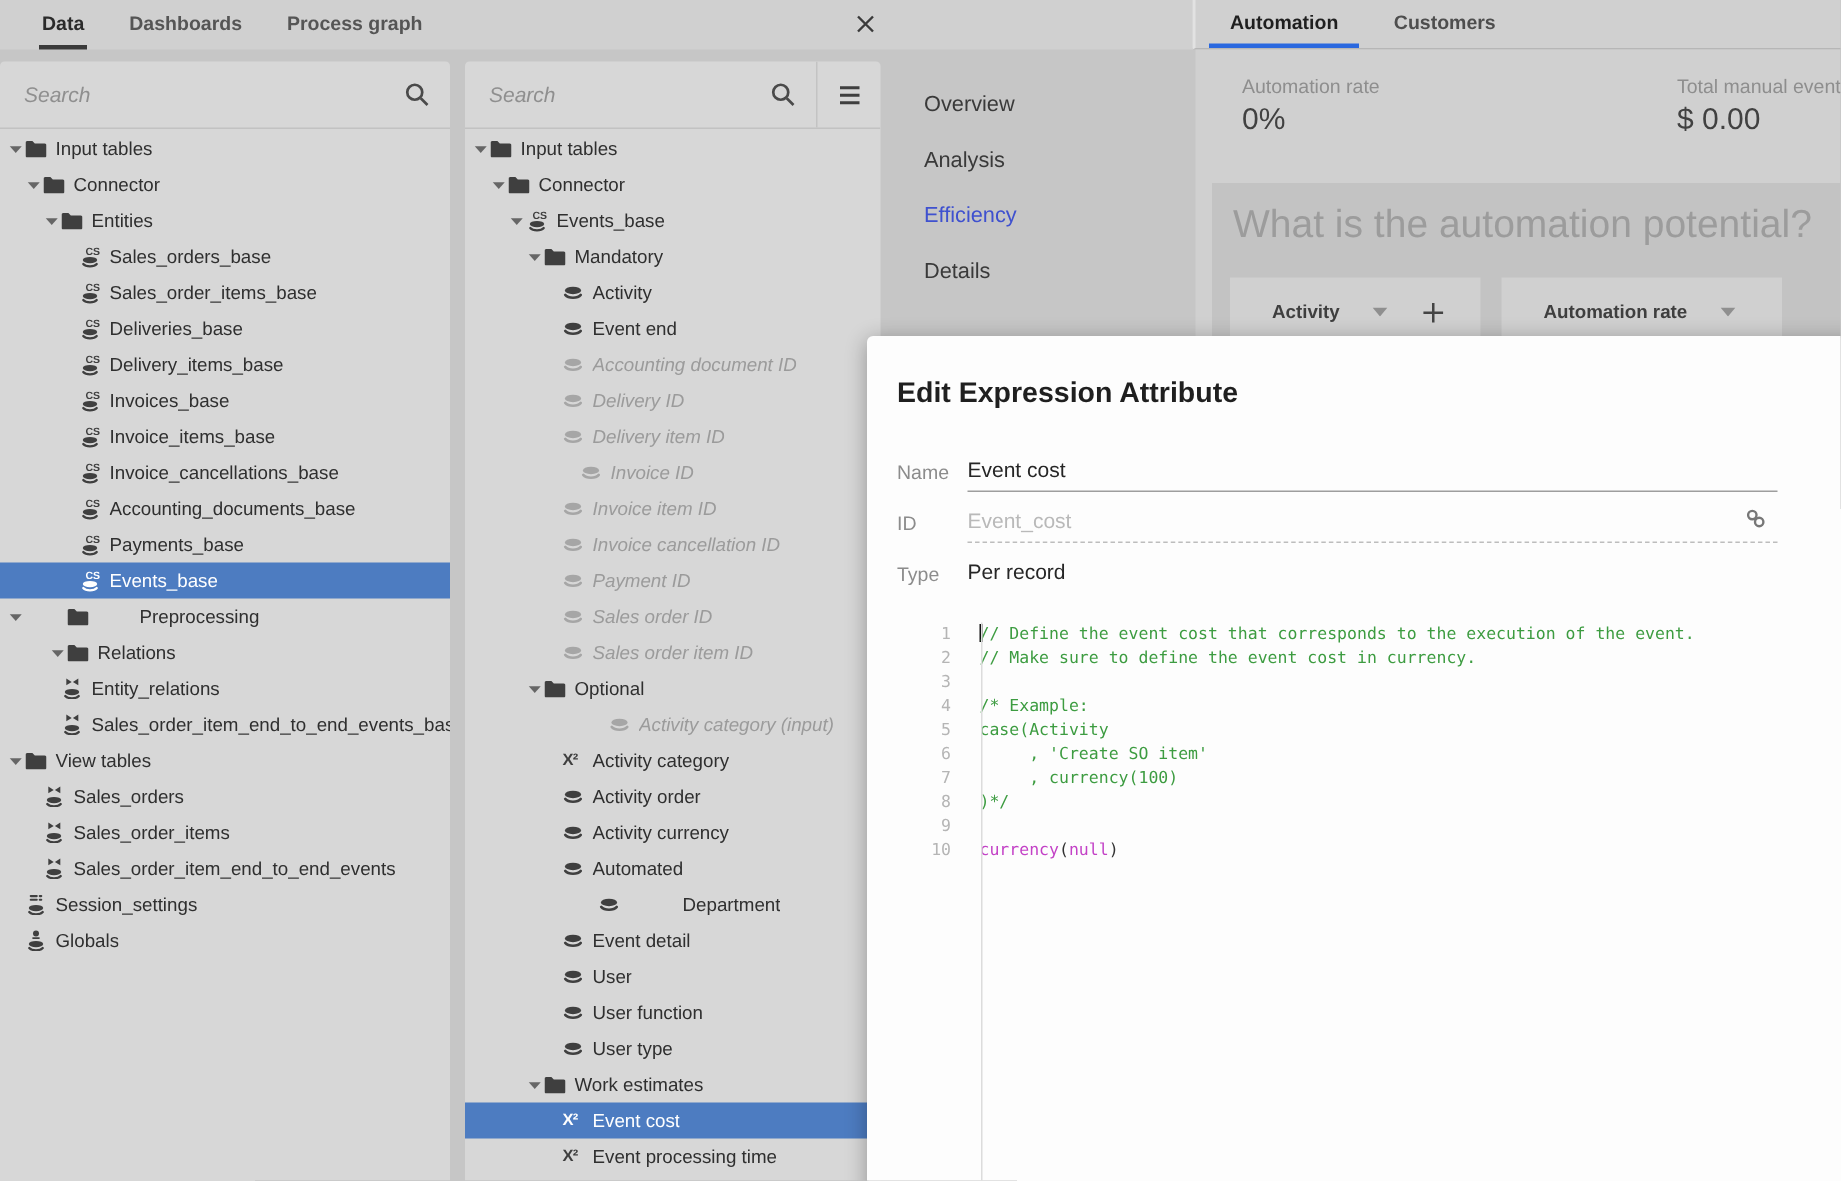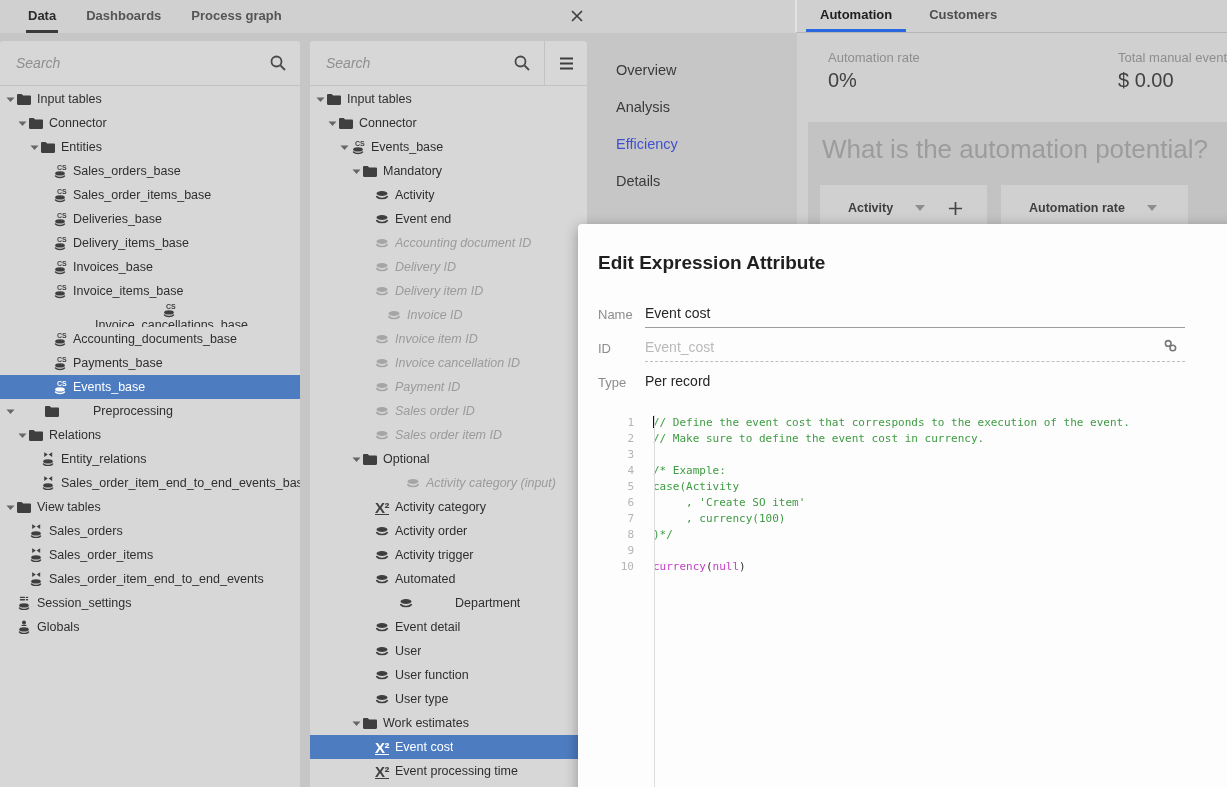--- a/index.html
+++ b/index.html
@@ -31,21 +31,21 @@
   .tree{padding-top:1px;}
   .tree-row{height:24px;display:flex;align-items:center;font-size:12.5px;color:#2f2f2f;white-space:nowrap;cursor:pointer;}
   .tree-row .arrow{width:13px;display:flex;align-items:center;justify-content:center;flex:none;}
   .tree-row .ticon{width:17px;display:flex;align-items:center;justify-content:flex-start;flex:none;color:#3f3f3f;}
   .tree-row .tlabel{margin-left:3px;overflow:hidden;text-overflow:clip;}
   .tree-row.muted{color:#9b9b9b;}
   .tree-row.muted .tlabel{font-style:italic;}
   .tree-row.muted .ticon{color:#a6a6a6;}
   .tree-row.sel{background:#4d7cc1;color:#fff;}
   .tree-row.sel .ticon{color:#fff;}
-  .x2i{font-size:15px;font-weight:700;letter-spacing:-0.5px;text-decoration:underline;}
+  .x2i{font-size:11px;font-weight:700;letter-spacing:-0.5px;}
   
   #nav{position:absolute;left:587px;top:33px;width:208px;height:754px;padding-top:19px;box-sizing:border-box;}
   .nav-item{height:37px;line-height:37px;padding-left:29px;font-size:14.5px;color:#3a3a3a;cursor:pointer;}
   .nav-item.active{color:#3f51cf;}
   
   #auto-panel{position:absolute;left:797px;top:33px;width:430px;height:754px;background:#d0d0d0;}
   .stat{position:absolute;top:17px;white-space:nowrap;}
   .stat .s-label{font-size:13px;color:#8e8e8e;}
   .stat .s-value{font-size:20px;color:#414141;margin-top:4px;}
   #auto-section{position:absolute;left:11px;top:89px;width:600px;height:640px;background:#c3c3c3;}
@@ -200,21 +200,21 @@
         <span class="arrow"></span>
         <span class="ticon">
           <svg width="16" height="15" viewBox="0 0 16 15">
             <text x="4" y="6.2" font-size="7" font-weight="bold" fill="currentColor" font-family="sans-serif">CS</text>
             <ellipse cx="7" cy="9.4" rx="4.8" ry="2.1" fill="currentColor"></ellipse>
             <path d="M2.5 12c.8.9 2.5 1.5 4.5 1.5s3.7-.6 4.5-1.5" fill="none" stroke="currentColor" stroke-width="1.5" stroke-linecap="round"></path>
           </svg>
         </span>
         <span class="tlabel">Invoice_items_base</span>
       </div>
-      <div class="tree-row" style="padding-left: 40px; flex-direction: column;">
+      <div class="tree-row" style="padding-left: 40px;">
         <span class="arrow"></span>
         <span class="ticon">
           <svg width="16" height="15" viewBox="0 0 16 15">
             <text x="4" y="6.2" font-size="7" font-weight="bold" fill="currentColor" font-family="sans-serif">CS</text>
             <ellipse cx="7" cy="9.4" rx="4.8" ry="2.1" fill="currentColor"></ellipse>
             <path d="M2.5 12c.8.9 2.5 1.5 4.5 1.5s3.7-.6 4.5-1.5" fill="none" stroke="currentColor" stroke-width="1.5" stroke-linecap="round"></path>
           </svg>
         </span>
         <span class="tlabel">Invoice_cancellations_base</span>
       </div>
@@ -257,21 +257,21 @@
             <path d="M.5 2.5h8L4.5 7z" fill="#666"></path>
           </svg>
         </span>
         <span class="ticon">
           <svg width="14" height="11" viewBox="0 0 14 11">
             <path fill="currentColor" d="M0 1.2C0 .5.5 0 1.2 0h3.4l1.6 1.6h6.6c.7 0 1.2.5 1.2 1.2v7c0 .7-.5 1.2-1.2 1.2H1.2C.5 11 0 10.5 0 9.8z"></path>
           </svg>
         </span>
         <span class="tlabel">Preprocessing</span>
       </div>
-      <div class="tree-row" style="padding-left: 16px;">
+      <div class="tree-row" style="padding-left: 32px;">
         <span class="arrow">
           <svg width="9" height="9" viewBox="0 0 9 9">
             <path d="M.5 2.5h8L4.5 7z" fill="#666"></path>
           </svg>
         </span>
         <span class="ticon">
           <svg width="14" height="11" viewBox="0 0 14 11">
             <path fill="currentColor" d="M0 1.2C0 .5.5 0 1.2 0h3.4l1.6 1.6h6.6c.7 0 1.2.5 1.2 1.2v7c0 .7-.5 1.2-1.2 1.2H1.2C.5 11 0 10.5 0 9.8z"></path>
           </svg>
         </span>
@@ -598,21 +598,21 @@
         <span class="tlabel">Activity order</span>
       </div>
       <div class="tree-row" style="padding-left: 52px;">
         <span class="arrow"></span>
         <span class="ticon">
           <svg width="14" height="13" viewBox="0 0 14 13">
             <ellipse cx="7" cy="4.6" rx="5.4" ry="2.5" fill="currentColor"></ellipse>
             <path d="M1.8 7.6c.9 1.1 2.9 1.9 5.2 1.9s4.3-.8 5.2-1.9" fill="none" stroke="currentColor" stroke-width="1.7" stroke-linecap="round"></path>
           </svg>
         </span>
-        <span class="tlabel">Activity trigger</span>
+        <span class="tlabel">Activity currency</span>
       </div>
       <div class="tree-row" style="padding-left: 52px;">
         <span class="arrow"></span>
         <span class="ticon">
           <svg width="14" height="13" viewBox="0 0 14 13">
             <ellipse cx="7" cy="4.6" rx="5.4" ry="2.5" fill="currentColor"></ellipse>
             <path d="M1.8 7.6c.9 1.1 2.9 1.9 5.2 1.9s4.3-.8 5.2-1.9" fill="none" stroke="currentColor" stroke-width="1.7" stroke-linecap="round"></path>
           </svg>
         </span>
         <span class="tlabel">Automated</span>

